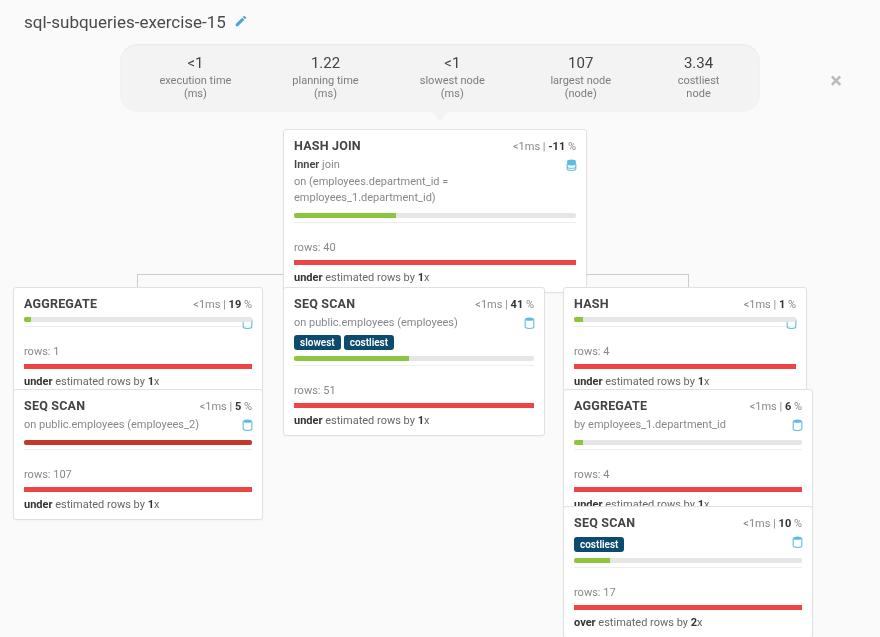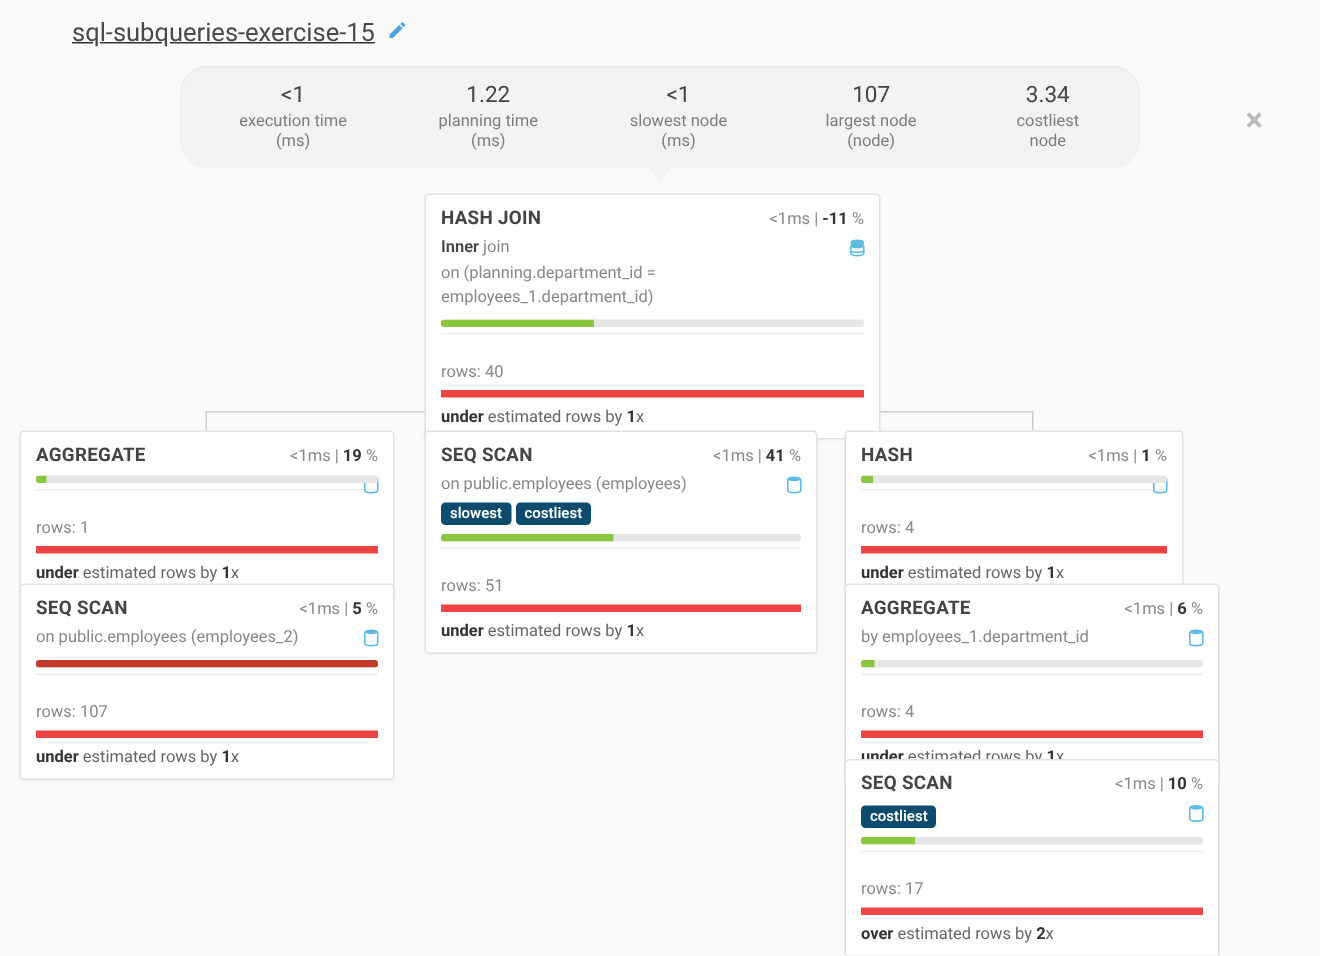--- a/index.html
+++ b/index.html
@@ -1,17 +1,17 @@
 <!DOCTYPE html>
 <html><head>
 <meta charset="utf-8">
 <style>
   * { box-sizing: border-box; margin: 0; padding: 0; }
   body { font-family: -apple-system, "Segoe UI", Roboto, Helvetica, Arial, sans-serif; background: #fafafa; width: 880px; height: 637px; position: relative; color: #333; }
-  .title-bar { padding: 12px 48px 4px; display: flex; align-items: center; gap: 8px; text-decoration: underline; }
+  .title-bar { padding: 12px 24px 4px; display: flex; align-items: center; gap: 8px; }
   .title { font-size: 17px; color: #4a4a4a; font-weight: 400; }
   .edit-ic { color: #4aa3df; font-size: 14px; cursor: pointer; }
   .stats-wrap { position: relative; margin: 8px 12px 0; }
   .stats { display: flex; gap: 38px; justify-content: center; background: #f3f3f3; border-radius: 18px; padding: 10px 28px 12px; position: relative; width: 640px; margin: 0 auto; box-shadow: inset 0 1px 2px rgba(0,0,0,0.05); }
   .stats .stat { text-align: center; }
   .stats .val { font-size: 15px; color: #444; }
   .stats .lbl { font-size: 11px; color: #7d7d7d; margin-top: 2px; }
   .close-x { position: absolute; right: 26px; top: 24px; color: #bbb; font-size: 22px; font-weight: bold; cursor: pointer; }
   .pointer { width: 0; height: 0; border-left: 9px solid transparent; border-right: 9px solid transparent; border-top: 10px solid #f3f3f3; margin: -1px auto 0; }
   .canvas { position: relative; width: 880px; height: 560px; }
@@ -89,21 +89,21 @@
       <span class="node-meta"><span>&lt;1</span>ms | <b>-11</b> %</span>
     </div>
     <span class="db-ic" style="top:28px;">
       <svg width="13" height="14" viewBox="0 0 24 24" fill="currentColor">
           <ellipse cx="12" cy="5" rx="8" ry="3"></ellipse>
           <path d="M4 5v5c0 1.66 3.58 3 8 3s8-1.34 8-3V5"></path>
           <path d="M4 10v5c0 1.66 3.58 3 8 3s8-1.34 8-3v-5" fill="none" stroke="currentColor" stroke-width="2"></path>
           <path d="M4 15v4c0 1.66 3.58 3 8 3s8-1.34 8-3v-4" fill="none" stroke="currentColor" stroke-width="2"></path>
         </svg>
     </span>
-    <div class="node-body"><span class="b">Inner</span> <span>join</span><br><span>on (planning.department_id = employees_1.department_id)</span></div>
+    <div class="node-body"><span class="b">Inner</span> <span>join</span><br><span>on (employees.department_id = employees_1.department_id)</span></div>
     <div class="bar green">
         <span style="width:36%"></span>
       </div>
     <div class="rows-line"><span>rows:</span> <span>40</span></div>
     <div class="est-line"><span class="b">under</span> <span>estimated rows by</span> <span class="b">1</span><span>x</span></div>
   </div>
 
   <div class="node" style="left:13px; top:166px; width:250px;">
     <div class="node-head">
       <span class="node-title">AGGREGATE</span>
@@ -148,21 +148,21 @@
         </svg></span>
     <div class="node-body">on public.employees (employees)</div>
     <div><span class="tag">slowest</span><span class="tag">costliest</span></div>
     <div class="bar green">
         <span style="width:48%"></span>
       </div>
     <div class="rows-line"><span>rows:</span> <span>51</span></div>
     <div class="est-line"><span class="b">under</span> <span>estimated rows by</span> <span class="b">1</span><span>x</span></div>
   </div>
 
-  <div class="node" style="left:563px; top:166px; width:226px;">
+  <div class="node" style="left:563px; top:166px; width:244px;">
     <div class="node-head">
       <span class="node-title">HASH</span>
       <span class="node-meta"><span>&lt;1</span>ms | <b>1</b> %</span>
     </div>
     <span class="db-ic" style="top:28px;"><svg width="13" height="14" viewBox="0 0 24 24" fill="currentColor">
           <ellipse cx="12" cy="5" rx="8" ry="3"></ellipse>
           <path d="M4 5v14c0 1.66 3.58 3 8 3s8-1.34 8-3V5" fill="none" stroke="currentColor" stroke-width="2"></path>
         </svg></span>
     <div class="bar green">
         <span style="width:4%"></span>

